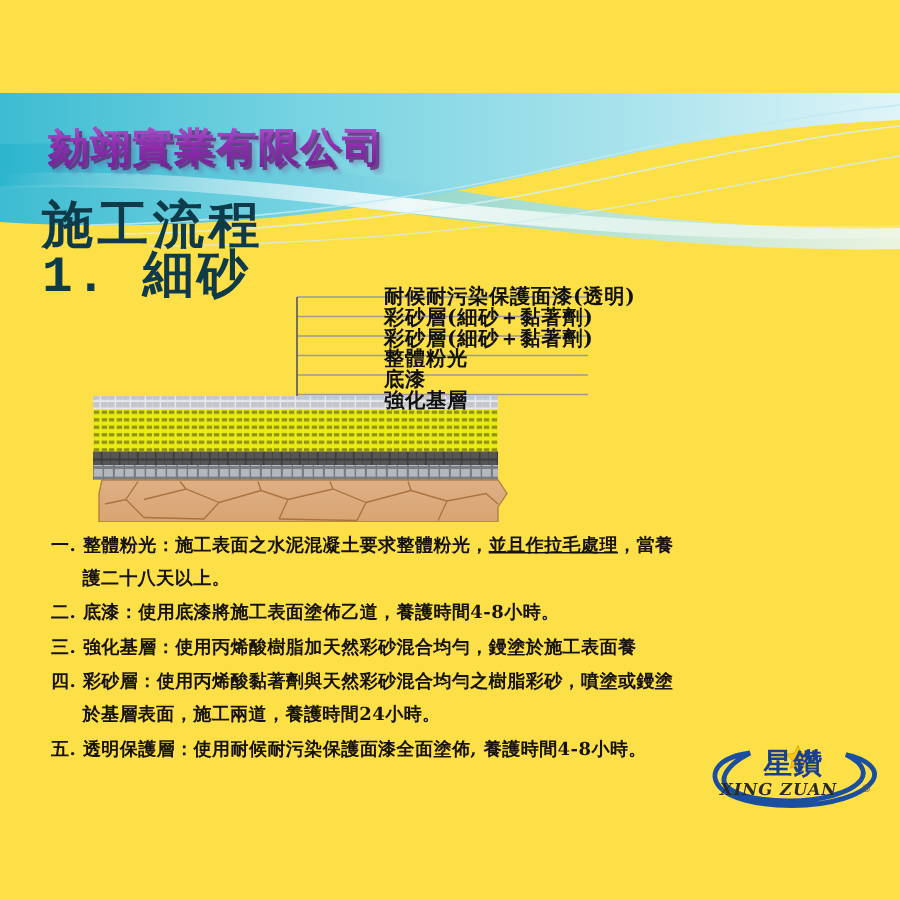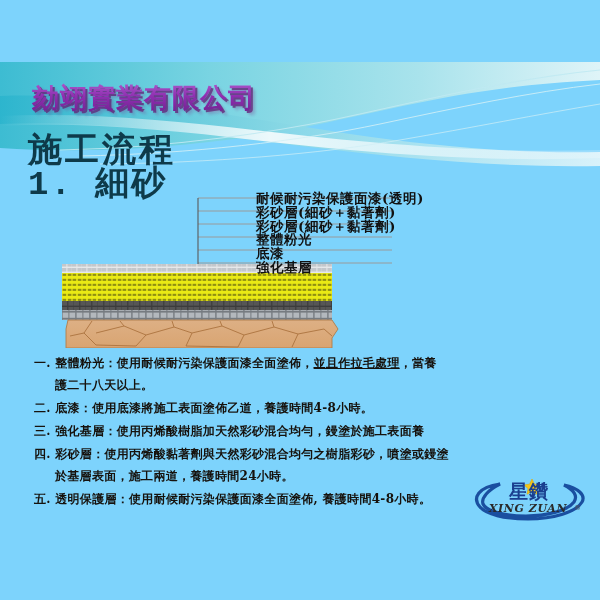--- a/index.html
+++ b/index.html
@@ -6,21 +6,21 @@
   html,body{margin:0;padding:0;}
   body{
     width:600px;height:600px;
     background:#ffffff;
     font-family:"DejaVu Sans","Liberation Sans",sans-serif;
     overflow:hidden;
     position:relative;
   }
   #slide{
     position:absolute;left:0;top:0;width:600px;height:600px;
-    background:#7dd3fc;
+    background:#fde047;
     overflow:hidden;
   }
 
   
   #swoosh-band{
     position:absolute;left:0;top:62px;width:600px;height:110px;
     overflow:hidden;pointer-events:none;
   }
   #swoosh-band svg{display:block;}
 
@@ -78,31 +78,31 @@
     font-size:12px;font-weight:bold;color:#16120d;
     letter-spacing:.3px;
   }
   #body-text .para{margin-bottom:1px;}
   #body-text .ln{height:22px;line-height:22px;white-space:nowrap;}
   #body-text .ln.indent{padding-left:21px;}
   #body-text .u{text-decoration:underline;margin-top:40px;}
 
   
   #brand-logo{
-    position:absolute;left:470px;top:478px;width:118px;height:46px;z-index:9;
+    position:absolute;left:470px;top:496px;width:118px;height:46px;z-index:9;
   }
   #brand-logo svg{display:block;}
   #brand-cjk{
     position:absolute;left:22px;top:4px;width:74px;text-align:center;
     font-family:"DejaVu Serif","Liberation Serif",serif;
     font-size:19px;font-weight:bold;color:#1a3f8f;letter-spacing:1px;
     line-height:19px;
   }
   #brand-latin{
-    position:absolute;left:10px;top:25px;width:96px;text-align:center;
+    position:absolute;left:10px;top:25px;width:96px;text-align:left;
     font-family:"DejaVu Serif","Liberation Serif",serif;
     font-size:11px;font-weight:bold;font-style:italic;color:#2a2a2a;
     letter-spacing:.6px;line-height:12px;
   }
   #brand-reg{
     position:absolute;left:104px;top:26px;
     font-family:"DejaVu Sans","Liberation Sans",sans-serif;
     font-size:7px;color:#555;
   }
 </style>
@@ -230,21 +230,21 @@
     <div>耐候耐污染保護面漆(透明)</div>
     <div>彩砂層(細砂＋黏著劑)</div>
     <div>彩砂層(細砂＋黏著劑)</div>
     <div>整體粉光</div>
     <div>底漆</div>
     <div>強化基層</div>
   </div>
 
   <div id="body-text">
       <div class="para">
-        <div class="ln"><span>一. </span><span>整體粉光：使用耐候耐污染保護面漆全面塗佈，</span><span class="u">並且作拉毛處理</span><span>，當養</span></div>
+        <div class="ln"><span>一. </span><span>整體粉光：施工表面之水泥混凝土要求整體粉光，</span><span class="u">並且作拉毛處理</span><span>，當養</span></div>
         <div class="ln indent"><span>護二十八天以上。</span></div>
       </div>
       <div class="para">
         <div class="ln"><span>二. </span><span>底漆：使用底漆將施工表面塗佈乙道，養護時間4-8小時。</span></div>
       </div>
       <div class="para">
         <div class="ln"><span>三. </span><span>強化基層：使用丙烯酸樹脂加天然彩砂混合均勻，鏝塗於施工表面養</span></div>
       </div>
       <div class="para">
         <div class="ln"><span>四. </span><span>彩砂層：使用丙烯酸黏著劑與天然彩砂混合均勻之樹脂彩砂，噴塗或鏝塗</span></div>

